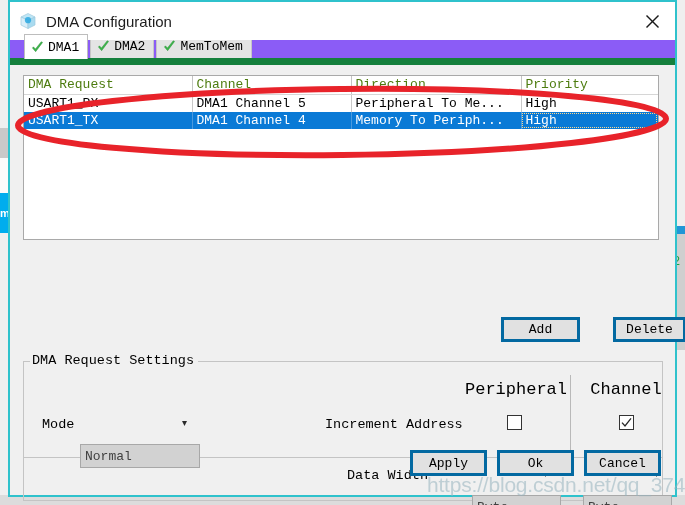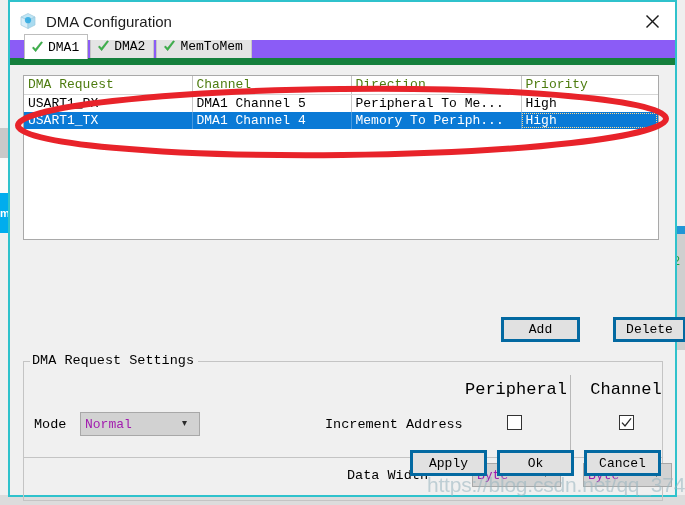--- a/index.html
+++ b/index.html
@@ -287,37 +287,38 @@
     width: 638px; height: 1px;
     background: #c4c4c4;
   }
 
   .lbl {
     position: absolute;
     font-family: "Liberation Mono", monospace;
     font-size: 13.5px;
     color: #000;
   }
-  #mode-label { left: 24px; top: 352px; text-align: center; }
+  #mode-label { left: 32px; top: 352px; text-align: center; }
   #incr-label { left: 315px; top: 352px; }
   #dw-label   { left: 337px; top: 403px; }
 
   select.combo {
     position: absolute;
     font-family: "Liberation Mono", monospace;
     font-size: 13px;
     background: #d2d2d2;
     border: 1px solid #a8a8a8;
-    color: #a21caf;
+    color: #404040;
     height: 24px;
     box-sizing: border-box;
     padding-left: 4px;
     -webkit-appearance: none;
     appearance: none;
     cursor: pointer;
+    margin-top: 32px;
   }
   .combo-arrow {
     position: absolute;
     pointer-events: none;
     font-size: 10px;
     color: #2a2a2a;
   }
   #mode-select { left: 70px; top: 347px; width: 120px; }
   #mode-arrow  { left: 172px; top: 352px; }
   #dw-periph-select { left: 462px; top: 398px; width: 89px; }

